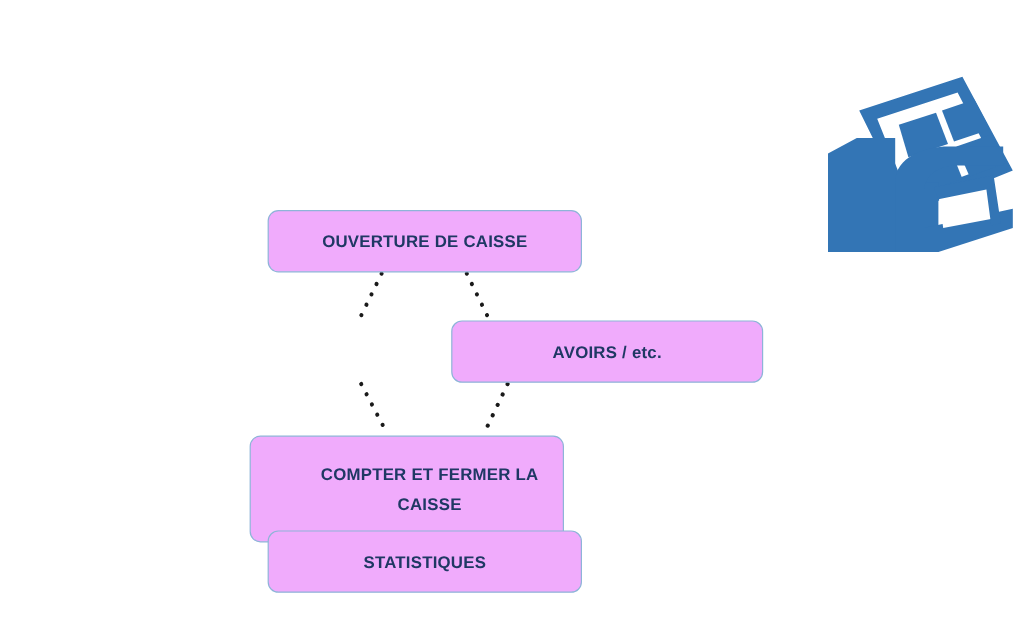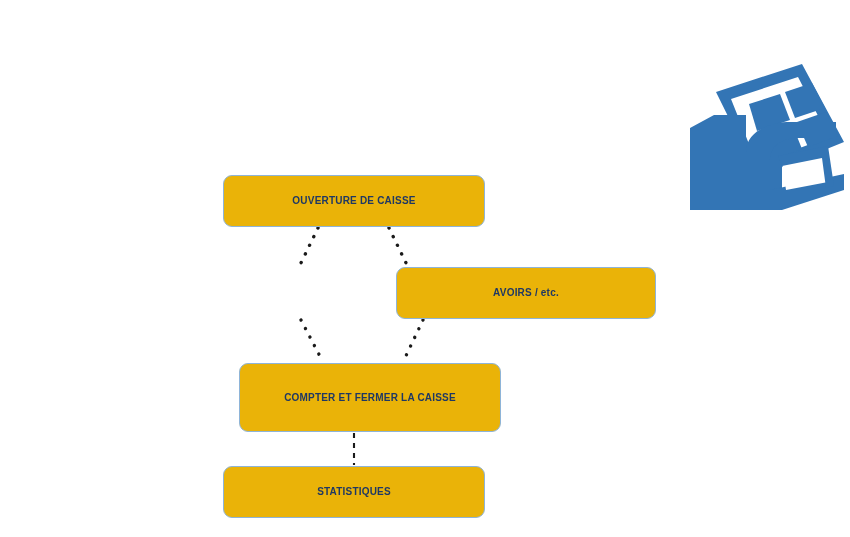--- a/index.html
+++ b/index.html
@@ -11,39 +11,39 @@
     position: relative;
     width: 850px;
     height: 537px;
     background: #ffffff;
     overflow: hidden;
     font-family: "Liberation Sans", sans-serif;
   }
   .node {
     position: absolute;
     box-sizing: border-box;
-    background: #eab308;
+    background: #f0abfc;
     border: 1.6px solid #8EB4D8;
     border-radius: 9px;
     display: flex;
     align-items: center;
     justify-content: center;
     text-align: center;
     color: #1F3864;
     font-weight: bold;
-    font-size: 10px;
+    font-size: 14px;
     letter-spacing: 0.2px;
     line-height: 1.75;
     padding: 2px 10px;
   }
   #node-ouverture { left: 223px; top: 175px;  width: 262px; height: 52px; }
   #node-encaissement { left: 66px;  top: 267px; width: 260px; height: 52px; }
-  #node-avoirs   { left: 396px; top: 267px;  width: 260px; height: 52px; }
-  #node-compter  { left: 239px; top: 363px;  width: 262px; height: 69px; }
-  #node-statistiques { left: 223px; top: 466px; width: 262px; height: 52px; }
+  #node-avoirs   { left: 376px; top: 267px;  width: 260px; height: 52px; }
+  #node-compter  { left: 208px; top: 363px;  width: 262px; height: 89px; padding-left: 48px; }
+  #node-statistiques { left: 223px; top: 442px; width: 262px; height: 52px; }
   #connectors { position: absolute; left: 0; top: 0; width: 850px; height: 537px; }
 
   
   #pos-icon {
     position: absolute;
     left: 686px;
     top: 58px;
     width: 164px;
     height: 180px;
   }

